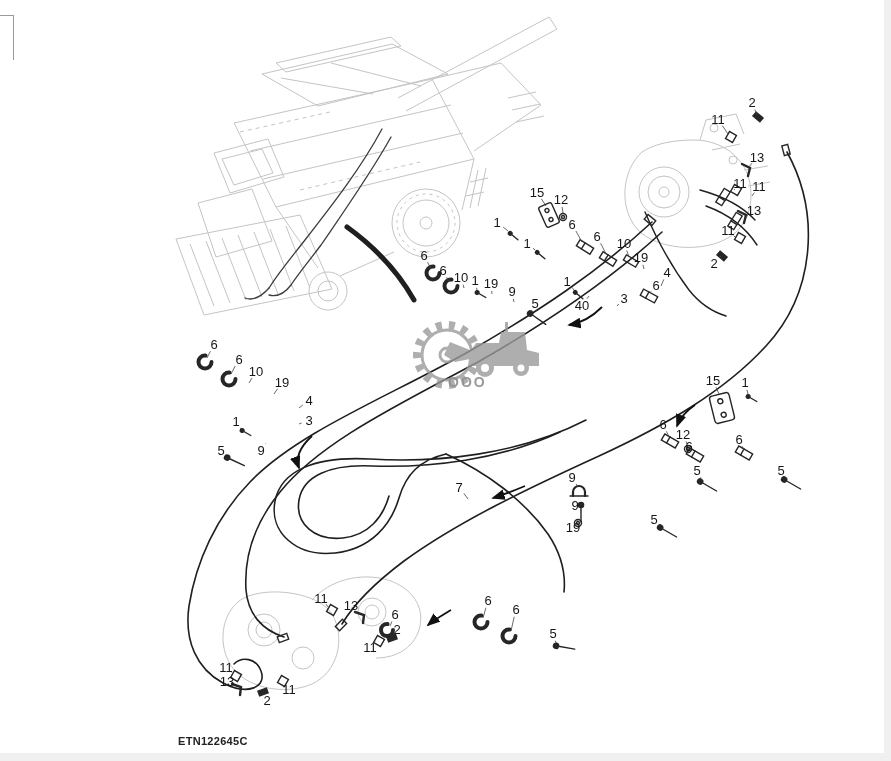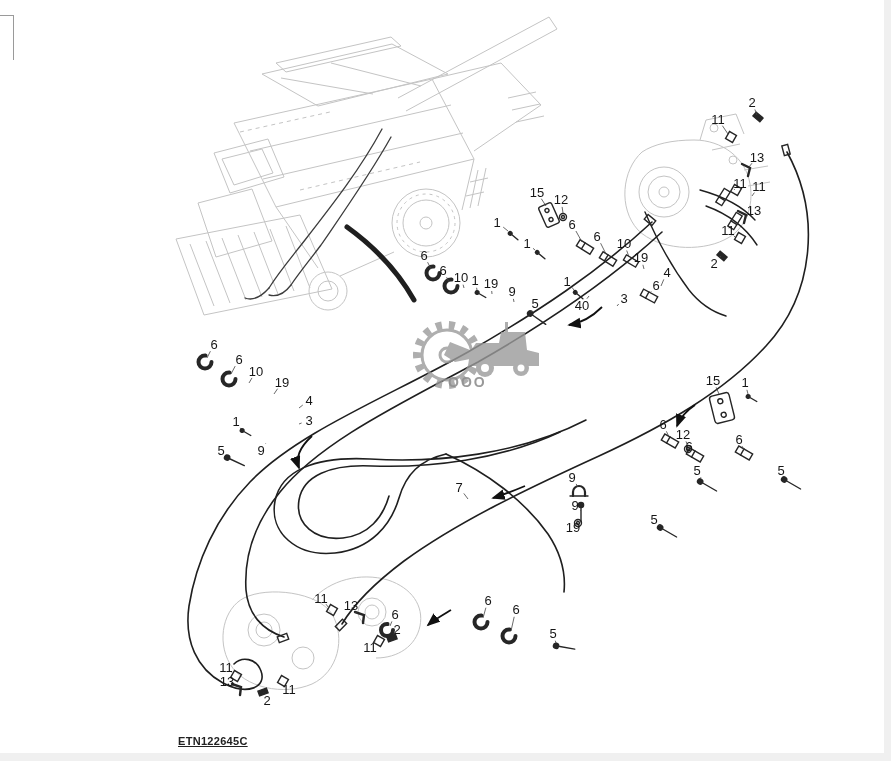--- a/index.html
+++ b/index.html
@@ -21,21 +21,21 @@
     color:#8f8f8f;opacity:.9;pointer-events:none;
   }
   .watermark-text .wm-prefix{
     position:absolute;left:84px;top:0;font-size:14px;letter-spacing:2px;font-weight:bold;
   }
   .watermark-text .wm-name{
     position:absolute;left:0;top:13px;font-size:33px;font-weight:bold;letter-spacing:1px;
   }
   .drawing-id{
     position:absolute;left:178px;top:735px;
-    font:bold 11px/1.2 "Liberation Sans",sans-serif;color:#222;letter-spacing:.3px;text-decoration:underline;
+    font:bold 11px/1.2 "Liberation Sans",sans-serif;color:#222;letter-spacing:.3px;
   }
   .corner-mark{
     position:absolute;left:0;top:15px;width:13px;height:44px;
     border-top:1px solid #9a9a9a;border-right:1px solid #9a9a9a;
   }
   .edge-right{position:absolute;right:0;top:0;width:7px;height:100%;background:#f0f0f0;}
   .edge-bottom{position:absolute;left:0;bottom:0;width:100%;height:8px;background:#f0f0f0;}
 </style>
 </head>
 <body>

